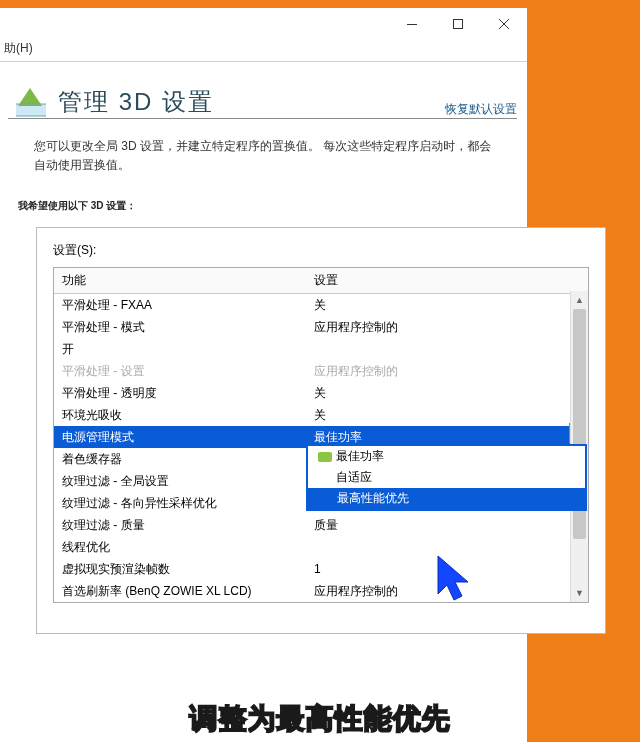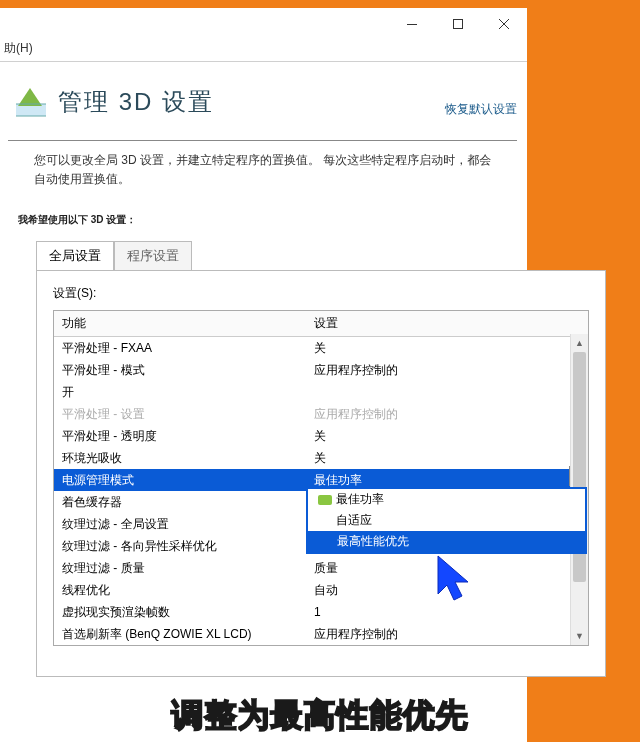--- a/index.html
+++ b/index.html
@@ -2,21 +2,21 @@
 <html><head>
 <meta charset="utf-8">
 <style>
 * { box-sizing: border-box; margin: 0; padding: 0; font-family: "Microsoft YaHei", "Segoe UI", sans-serif; }
 body { background: #f07e18; width: 640px; height: 742px; overflow: hidden; position: relative; }
 .window { position: absolute; top: 8px; left: 0; width: 527px; height: 734px; background: #fff; }
 .titlebar { height: 32px; display: flex; justify-content: flex-end; align-items: center; }
 .titlebar .btn { width: 46px; height: 32px; display: flex; align-items: center; justify-content: center; color: #333; }
 .menubar { height: 22px; padding-left: 4px; font-size: 12px; color: #333; border-bottom: 1px solid #d0d0d0; display: flex; align-items: flex-start; }
 .content { padding: 6px 10px 6px 8px; }
-.header-row { display: flex; align-items: flex-end; border-bottom: 1px solid #888; padding-bottom: 22px; margin: 16px 0 10px 0; }
+.header-row { display: flex; align-items: flex-end; border-bottom: 1px solid #888; padding-bottom: 0; margin: 16px 0 18px 0; }
 .header-icon { width: 34px; height: 34px; margin: 0 10px 0 6px; display:flex; align-items:center; justify-content:center; }
 .header-title { font-size: 24px; color: #2b4a5a; font-weight: 400; letter-spacing: 2px; }
 .restore { margin-left: auto; font-size: 12px; color: #1a5a8a; }
 .desc { font-size: 12px; color: #333; margin: 10px 22px 24px 26px; line-height: 1.6; }
 .section-label { font-size: 10px; font-weight: bold; color: #222; margin: 0 0 14px 10px; }
 .tabs-area { margin-left: 28px; width: 570px; }
 .tabs { display: flex; font-size: 13px; }
 .tab { padding: 5px 12px; border: 1px solid #bbb; border-bottom: none; background: #fff; margin-right: 0; cursor: pointer; }
 .tab.inactive { background: #f4f4f4; color: #666; }
 .tab-body { border: 1px solid #bbb; background: #fff; padding: 14px 16px 30px 16px; }
@@ -36,21 +36,21 @@
 .dropdown .opt { padding: 3px 10px; font-size: 12px; height: 21px; display:flex; align-items:center; }
 .dropdown .opt.prefix::before { content:""; display:inline-block; width:14px; height:10px; background:#8ac641; border-radius:2px; margin-right:4px; }
 .dropdown .opt.indent { padding-left: 28px; }
 .dropdown .opt.hl { background: #0a5bd6; color: #fff; border:1px solid #0b5; border-color:#0a5bd6; }
 .scrollbar { position:absolute; top:23px; right:0; bottom:0; width:18px; background:#f0f0f0; border-left:1px solid #ddd; }
 .scroll-up, .scroll-down { height:18px; display:flex; align-items:center; justify-content:center; font-size:9px; color:#666; background:#f0f0f0; }
 .scroll-down { position:absolute; bottom:0; width:100%; }
 .thumb { position:absolute; top:18px; left:2px; right:2px; height:230px; background:#c8c8c8; border-radius:2px; }
 .cursor-arrow { position:absolute; left: 432px; top: 554px; z-index:20; pointer-events:none; }
 .caption { position:absolute; bottom:0; left:0; right:0; text-align:center; padding: 6px 0 4px; z-index:30; }
-.caption span { font-size: 32px; font-weight: 900; color: #f5d93a; -webkit-text-stroke: 2px #1a1a1a; letter-spacing: 1px; }
+.caption span { font-size: 28px; font-weight: 900; color: #f5d93a; -webkit-text-stroke: 2px #1a1a1a; letter-spacing: 1px; }
 </style>
 </head>
 <body>
 
 <div class="window">
   <div class="titlebar">
     <div class="btn">
         <svg width="10" height="1">
           <rect width="10" height="1" fill="#333"></rect>
         </svg>
@@ -80,24 +80,20 @@
           <line x1="2" y1="20" x2="32" y2="20" stroke="#6aa" stroke-width="1"></line>
         </svg>
       </div>
       <div class="header-title">管理 3D 设置</div>
       <div class="restore">恢复默认设置</div>
     </div>
     <div class="desc">您可以更改全局 3D 设置，并建立特定程序的置换值。   每次这些特定程序启动时，都会自动使用置换值。</div>
     <div class="section-label">我希望使用以下 3D 设置：</div>
 
     <div class="tabs-area">
-      <div class="tabs">
-        <div class="tab">全局设置</div>
-        <div class="tab inactive">程序设置</div>
-      </div>
       <div class="tab-body">
         <div class="settings-label">设置(S):</div>
         <div class="grid">
           <div class="ghead">
             <div class="col col1">功能</div>
             <div class="col col2">设置</div>
           </div>
           <div class="grid-inner" id="grid-rows">
               <div class="grow">
                 <div class="cell col1">平滑处理 - FXAA</div>
@@ -137,21 +133,20 @@
               <div class="grow">
                 <div class="cell col1">纹理过滤 - 各向异性采样优化</div>
                 <div class="cell col2"></div>
               </div>
               <div class="grow">
                 <div class="cell col1">纹理过滤 - 质量</div>
                 <div class="cell col2">质量</div>
               </div>
               <div class="grow">
                 <div class="cell col1">线程优化</div>
-                <div class="cell col2">自动</div>
               </div>
               <div class="grow">
                 <div class="cell col1">虚拟现实预渲染帧数</div>
                 <div class="cell col2">1</div>
               </div>
               <div class="grow">
                 <div class="cell col1">首选刷新率 (BenQ ZOWIE XL LCD)</div>
                 <div class="cell col2">应用程序控制的</div>
               </div>
             </div>

